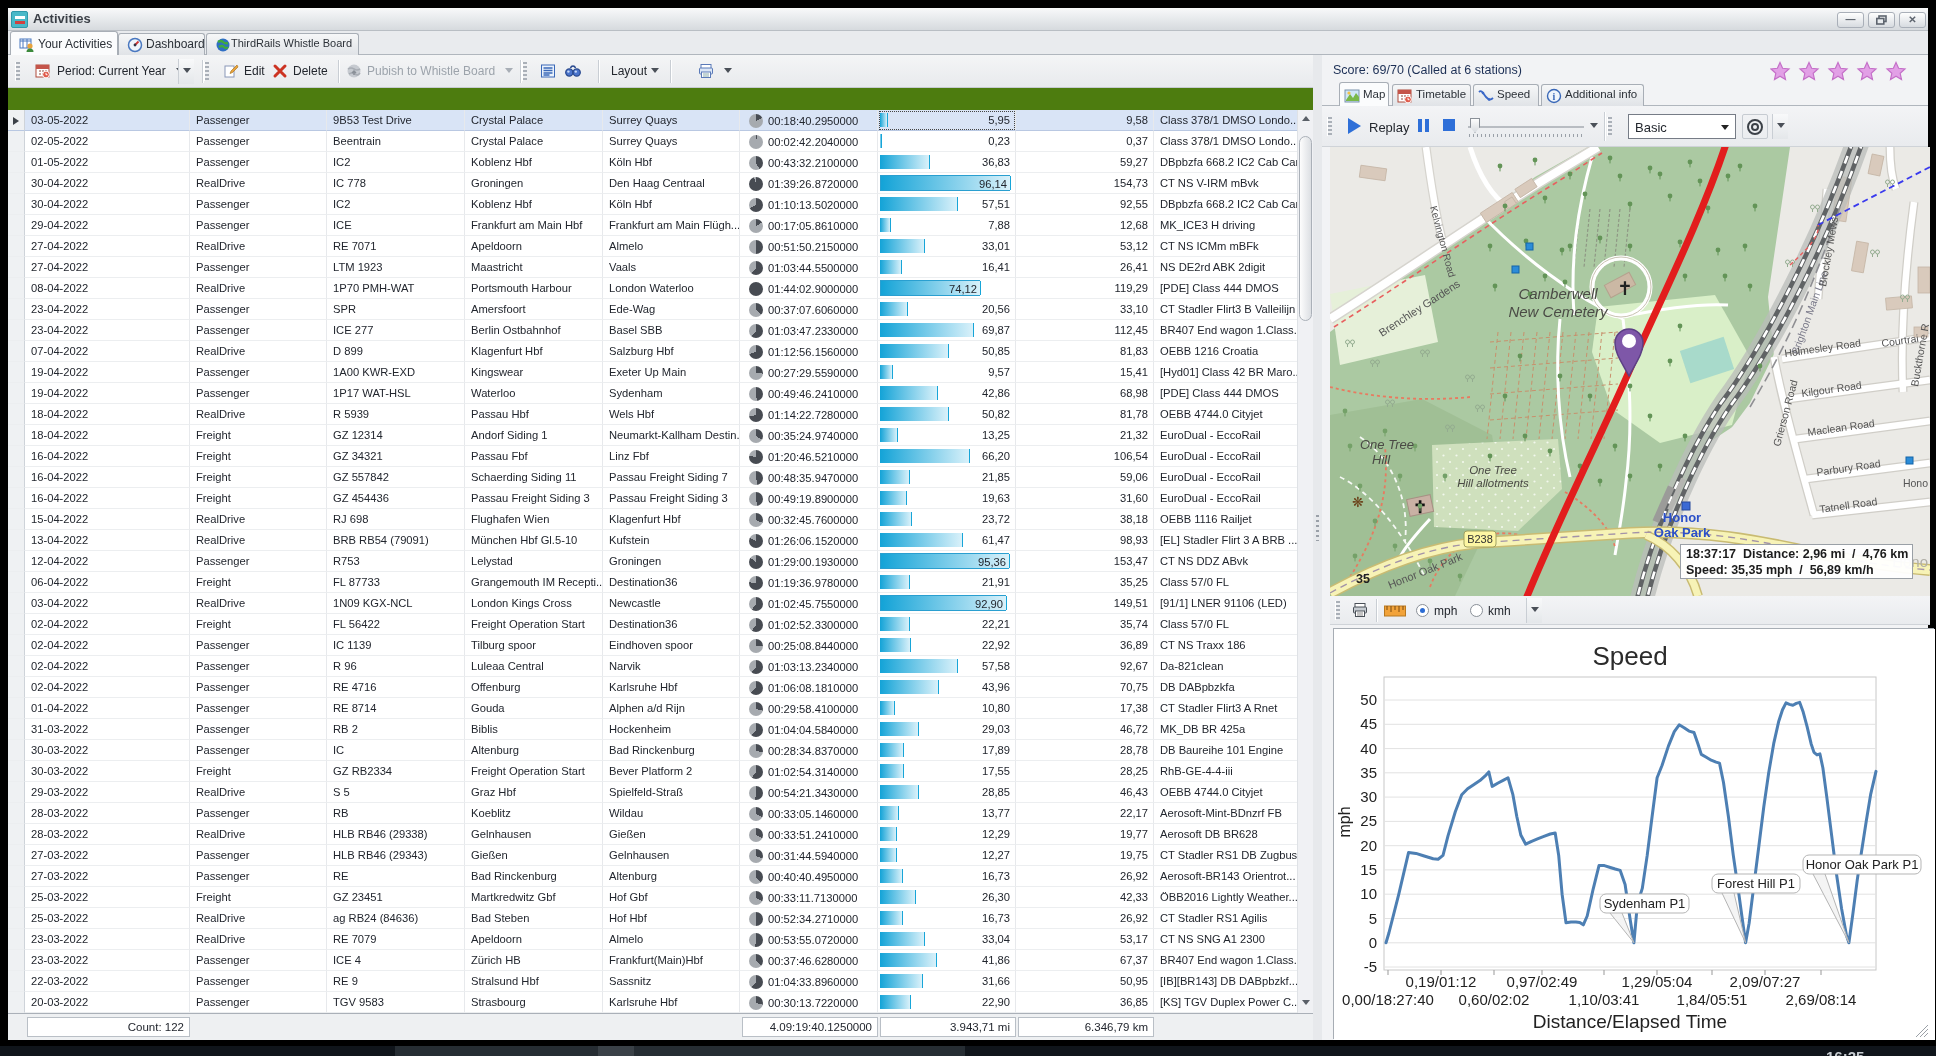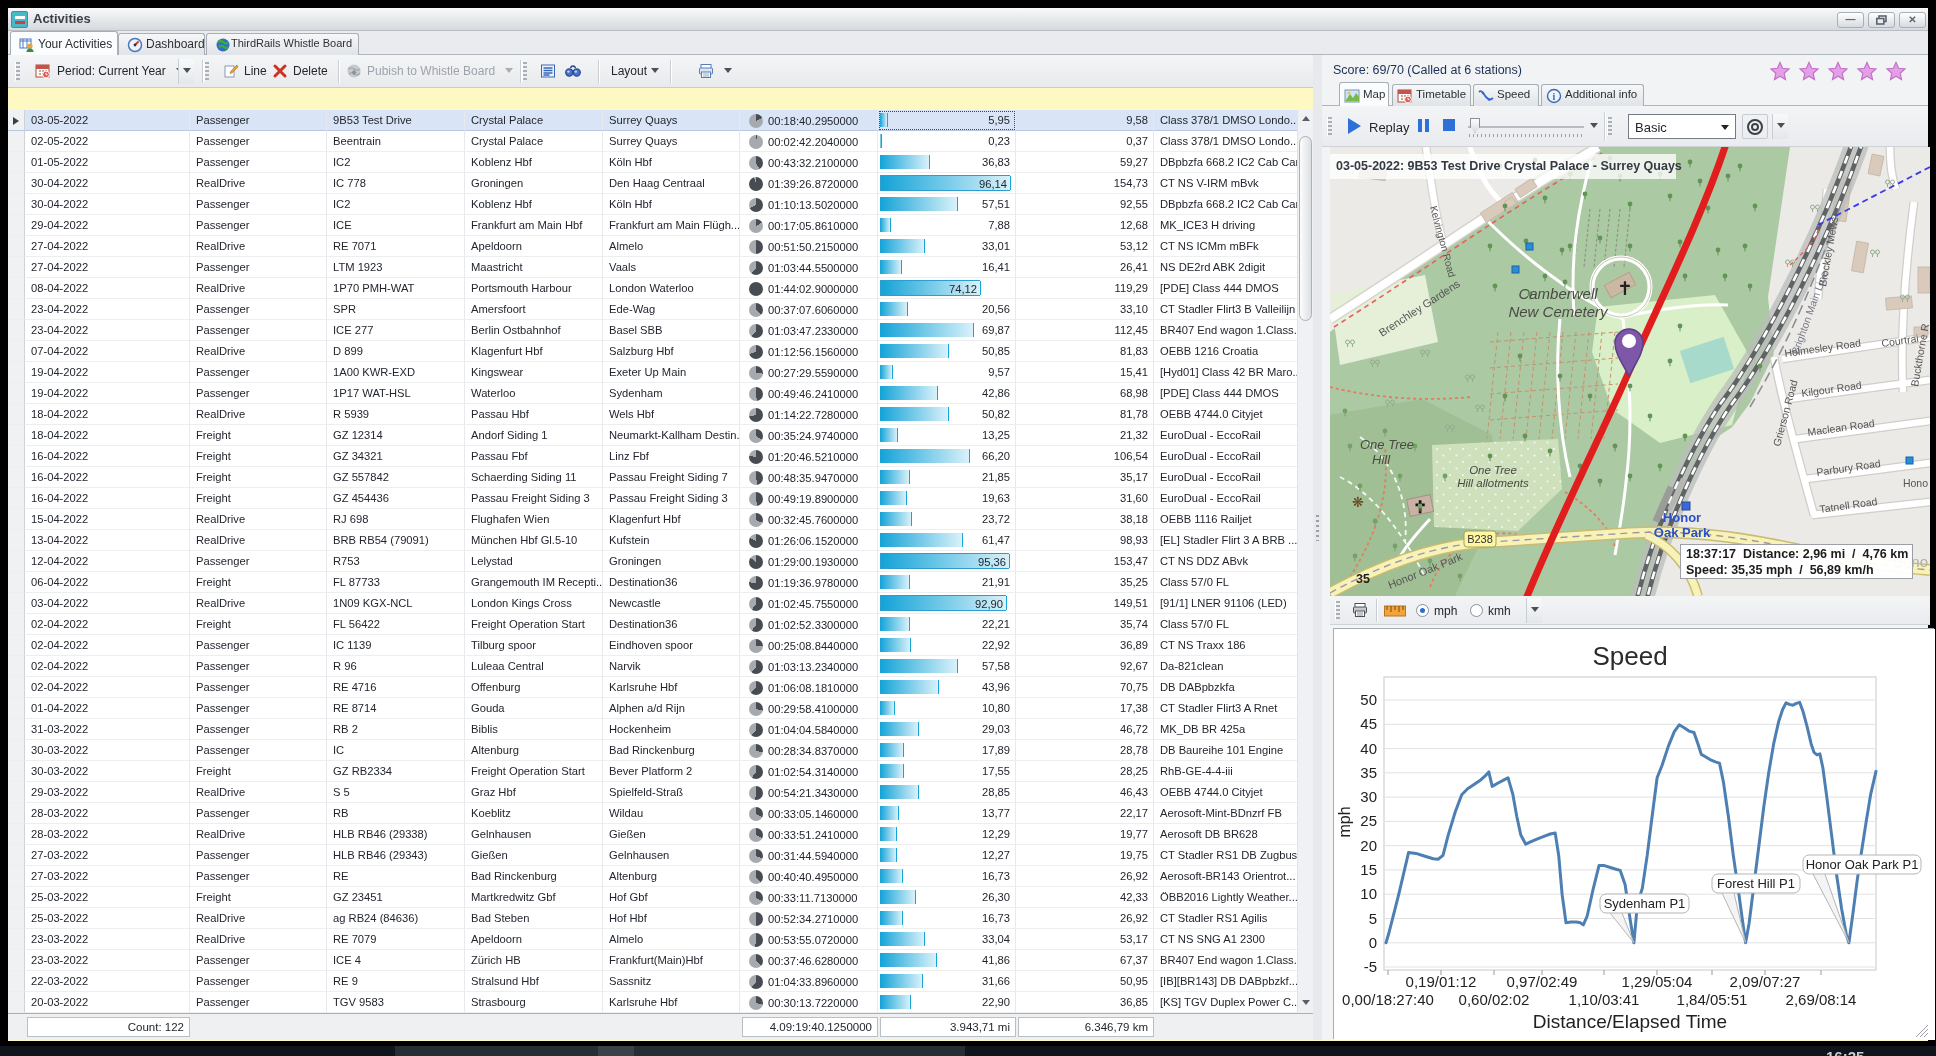--- a/index.html
+++ b/index.html
@@ -1,17 +1,17 @@
 <!DOCTYPE html>
 <html><head><meta charset="utf-8"><title>Activities</title>
 <style>
 *{margin:0;padding:0;box-sizing:border-box}
 html,body{width:1936px;height:1056px;overflow:hidden;background:#000;font-family:"Liberation Sans",sans-serif}
 #stage{position:absolute;left:0;top:0;width:1936px;height:1056px;background:#000}
-#win{position:absolute;left:8px;top:8px;width:1920px;height:1033px;background:#fef9c3}
+#win{position:absolute;left:8px;top:8px;width:1920px;height:919px;background:#4d7c0f}
 .titlebar{position:absolute;left:0;top:0;width:1920px;height:23px;background:linear-gradient(#f8f9fa,#d6dade);border-bottom:1px solid #b9bec4}
 .titlebar .ticon{position:absolute;left:3px;top:3px;width:17px;height:17px;background:#49b8c8;border:1px solid #2e98aa;border-radius:2px}
 .titlebar .ticon:before{content:"";position:absolute;left:3px;top:4px;width:10px;height:3px;background:#fff;box-shadow:0 5px 0 #d04040}
 .titlebar .ttext{position:absolute;left:25px;top:3px;font-size:13px;font-weight:bold;color:#3a3f46}
 .winbtn{position:absolute;top:4px;width:27px;height:16px;background:linear-gradient(#fefefe,#d7dbe0);border:1px solid #a9afb8;border-radius:3px;color:#5d646e;font-size:10px;text-align:center;line-height:14px;font-weight:bold}
 .tabstrip{position:absolute;left:0;top:23px;width:1920px;height:24px;background:#e9ebee;border-bottom:1px solid #b0b6bd}
 .tab{position:absolute;top:2px;height:22px;background:linear-gradient(#f6f7f8,#e0e3e7);border:1px solid #a8aeb6;border-bottom:none;border-radius:3px 3px 0 0;font-size:12px;color:#2c3138;padding:3px 4px 0 27px;white-space:nowrap;overflow:hidden}
 .tab.active{top:0;height:24px;background:#fbfcfd;z-index:2;padding-top:5px}
 .tabicon{position:absolute;left:8px;top:3px;width:16px;height:16px}
 .tab.active .tabicon{top:5px}
@@ -113,21 +113,21 @@
     <div class="darr" style="left:168px"></div>
     <div class="combobtn" style="left:170px">
           <div class="darr" style="left:4px;top:9px"></div>
         </div>
     <div class="sep" style="left:194px"></div>
     <div class="grip" style="left:196px"></div>
     <svg class="icon16" style="left:215px;top:8px" viewBox="0 0 16 16">
           <rect x="2" y="3" width="9" height="11" fill="#fff" stroke="#8a98b8"></rect>
           <path d="M14,2 L8,8 L7,10.5 L9.5,9.5 L15,4 Z" fill="#e8a33d" stroke="#b07820" stroke-width="0.7"></path>
         </svg>
-    <div class="tbtext" style="left:236px">Line</div>
+    <div class="tbtext" style="left:236px">Edit</div>
     <svg class="icon16" style="left:264px;top:8px" viewBox="0 0 16 16">
           <path d="M3,3 L13,13 M13,3 L3,13" stroke="#cc3322" stroke-width="3" stroke-linecap="round"></path>
         </svg>
     <div class="tbtext" style="left:285px">Delete</div>
     <div class="sep" style="left:330px"></div>
     <svg class="icon16" style="left:338px;top:8px" viewBox="0 0 16 16">
           <circle cx="8" cy="8" r="6.5" fill="#c6cad0"></circle>
           <path d="M2,6 Q5,4 8,6 T14,6 M3,11 Q6,9 9,11 T14,10" stroke="#a8adb4" stroke-width="1.6" fill="none"></path>
           <path d="M8,12 v-4 M6,10 l2,-2 2,2" stroke="#8a9098" stroke-width="1.5" fill="none"></path>
         </svg>
@@ -425,21 +425,21 @@
           <div class="c" style="width:165px">16-04-2022</div>
           <div class="c" style="width:137px">Freight</div>
           <div class="c" style="width:138px">GZ 557842</div>
           <div class="c" style="width:138px">Schaerding Siding 11</div>
           <div class="c" style="width:137px">Passau Freight Siding 7</div>
           <div class="c dur" style="width:138px"><span class="pie" style="background:conic-gradient(#474b52 46.7%, #a6aaaf 0)"></span>00:48:35.9470000</div>
           <div class="c miles" style="width:138px">
             <div class="bar" style="width:30px"></div>
             <span class="mval mval-r">21,85</span>
           </div>
-          <div class="c num" style="width:138px">35,17</div>
+          <div class="c num" style="width:138px">59,06</div>
           <div class="c" style="width:143px;border-right:none">EuroDual - EccoRail</div>
         </div>
 <div class="row">
           <div class="c sel-c"></div>
           <div class="c" style="width:165px">16-04-2022</div>
           <div class="c" style="width:137px">Freight</div>
           <div class="c" style="width:138px">GZ 454436</div>
           <div class="c" style="width:138px">Passau Freight Siding 3</div>
           <div class="c" style="width:137px">Passau Freight Siding 3</div>
           <div class="c dur" style="width:138px"><span class="pie" style="background:conic-gradient(#474b52 47.4%, #a6aaaf 0)"></span>00:49:19.8900000</div>
@@ -1168,21 +1168,20 @@
 <text x="598" y="340" font-size="10.5" text-anchor="end" fill="#555">Hono</text>
 </g>
 <text x="352" y="375" text-anchor="middle" font-family="Liberation Sans, sans-serif" font-size="13" font-weight="bold" fill="#2b50c8">Honor</text>
 <text x="352" y="390" text-anchor="middle" font-family="Liberation Sans, sans-serif" font-size="13" font-weight="bold" fill="#2b50c8">Oak Park</text>
 <text x="598" y="420" text-anchor="end" font-family="Liberation Sans, sans-serif" font-size="15" fill="#b0aea6">Hono</text>
 <text x="26" y="436" font-family="Liberation Sans, sans-serif" font-size="12.5" font-weight="bold" fill="#222">35</text>
 
 <path d="M299,229 C291,214 285,206 285,196 a14,14 0 1,1 28,0 c0,10 -6,18 -14,33 z" fill="#7e57a8" stroke="#5c3f85" stroke-width="1.5"></path>
 <circle cx="299" cy="194" r="7" fill="#ffffff"></circle>
 </svg>
-      <div id="maptitle">03-05-2022: 9B53 Test Drive Crystal Palace  - Surrey Quays</div>
       <div id="maptip">18:37:17&nbsp; Distance: 2,96 mi&nbsp; /&nbsp; 4,76 km<br>Speed: 35,35 mph&nbsp; /&nbsp; 56,89 km/h</div>
     </div>
     <div id="mtoolbar">
       <div class="grip" style="left:5px;top:5px"></div>
       <svg class="icon16" style="left:22px;top:6px" viewBox="0 0 16 16">
             <rect x="3" y="1.5" width="10" height="4" fill="#fff" stroke="#4a5058"></rect>
             <rect x="1.5" y="5" width="13" height="6" rx="1" fill="#c6ccd2" stroke="#4a5058"></rect>
             <rect x="3.5" y="9" width="9" height="5.5" fill="#fff" stroke="#4a5058"></rect>
             <path d="M5,11 h6 M5,13 h6" stroke="#888"></path>
           </svg>

